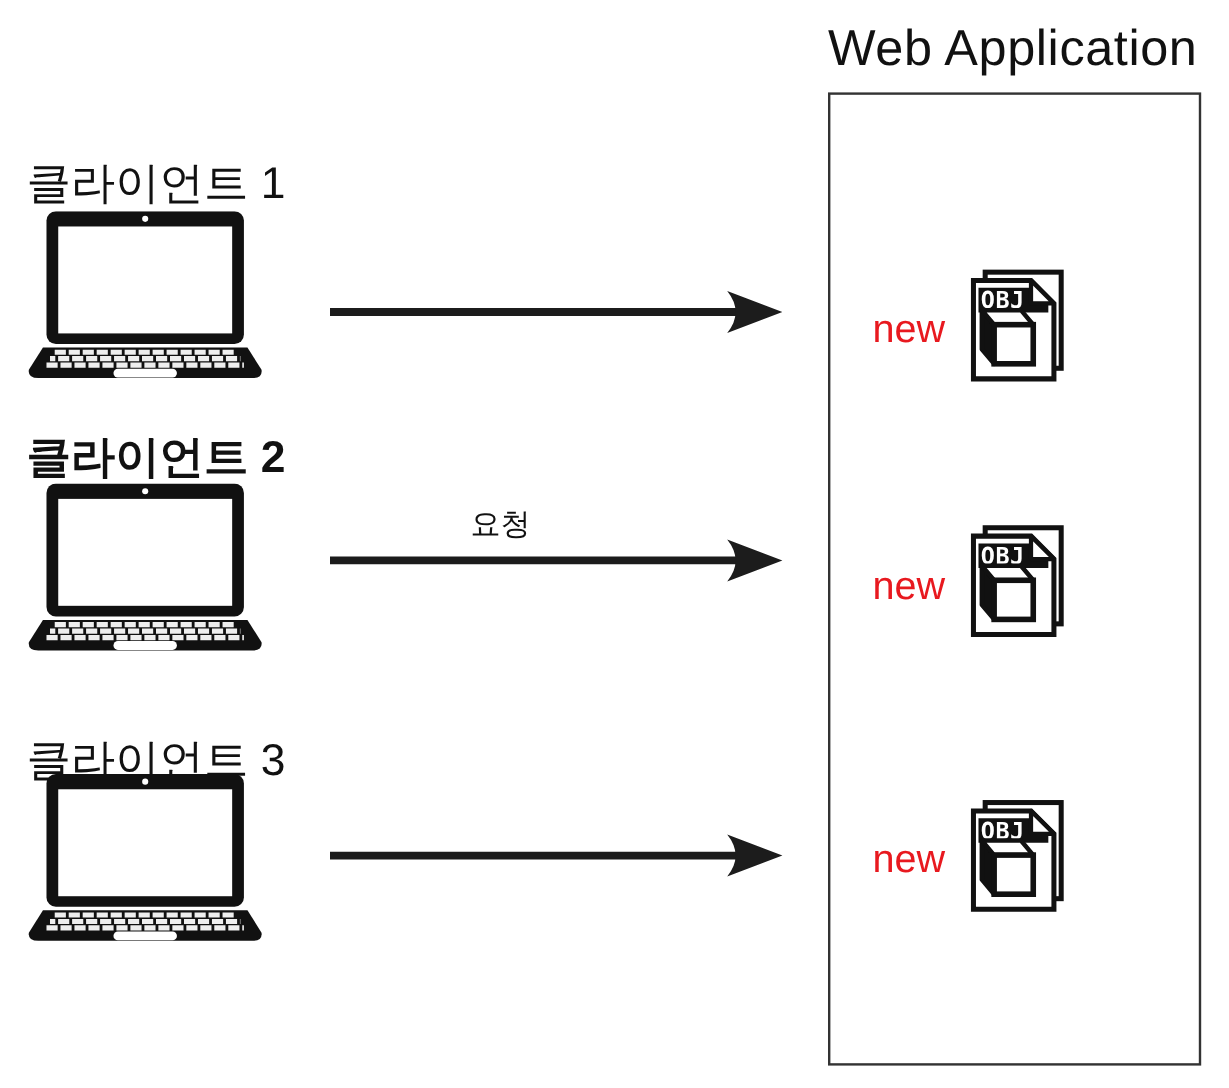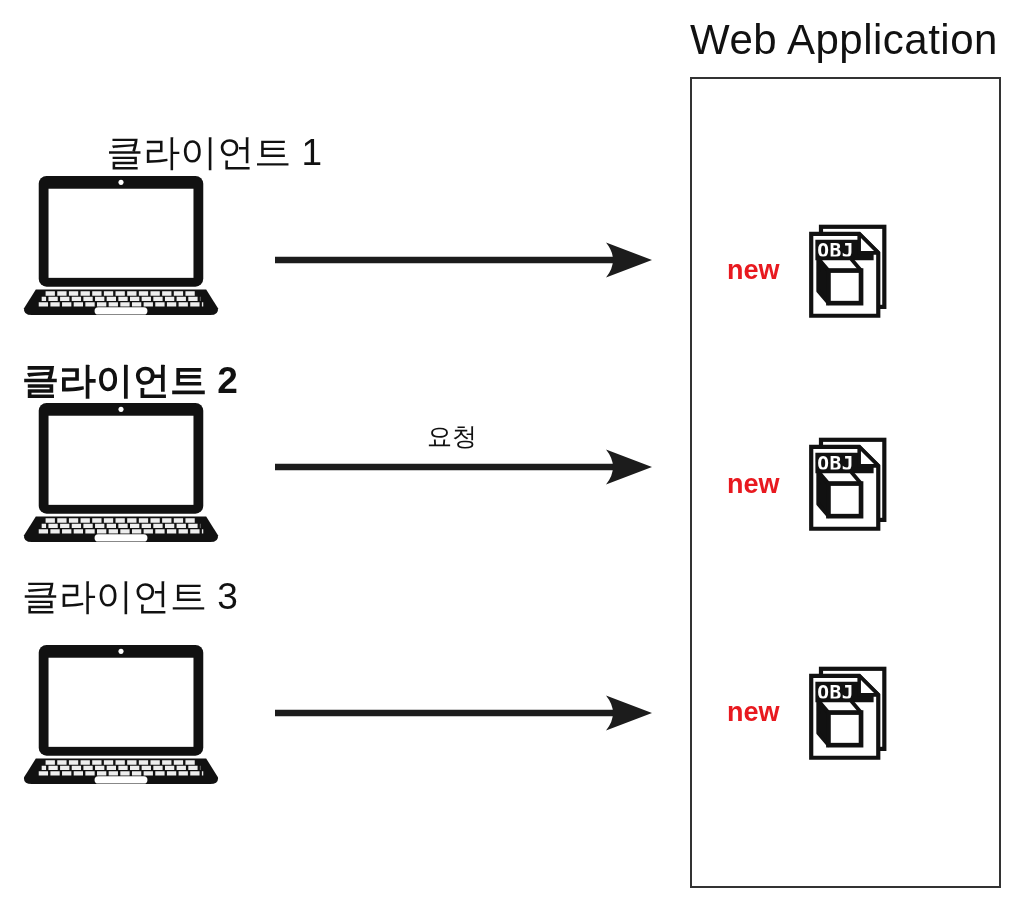--- a/index.html
+++ b/index.html
@@ -28,44 +28,43 @@
     border: 2px solid #333;
     background: #fff;
   }
 
   .client-label {
     left: 22px; width: 300px;
     font-size: 37px; font-weight: 500;
     color: #111;
     white-space: nowrap;
   }
-  .client-label.c1 { top: 128px; text-align: right; }
+  .client-label.c1 { top: 128px; }
   .client-label.c2 { top: 356px; font-weight: bold; }
-  .client-label.c3 { top: 572px; }
+  .client-label.c3 { top: 609px; }
 
   .laptop { width: 196px; height: 142px; left: 23px; }
   .laptop.l1 { top: 176px; }
   .laptop.l2 { top: 403px; }
   .laptop.l3 { top: 645px; }
 
   .arrow { left: 271px; width: 395px; height: 44px; }
   .arrow.a1 { top: 238px; }
   .arrow.a2 { top: 445px; }
   .arrow.a3 { top: 691px; }
 
   .request-label {
     left: 392px; top: 420px; width: 120px;
-    text-align: center;
     font-size: 25px; font-weight: 500;
     color: #111;
   }
 
   .status-new {
     left: 727px; width: 60px;
-    font-size: 27px; font-weight: 700;
+    font-size: 33px; font-weight: 400;
     line-height: 1;
     color: var(--status-new-color, #e8191f);
   }
   .status-new.n1 { top: 257px; }
   .status-new.n2 { top: 471px; }
   .status-new.n3 { top: 699px; }
 
   .obj-icon { left: 806px; width: 84px; height: 95px; }
   .obj-icon.o1 { top: 224px; }
   .obj-icon.o2 { top: 437px; }

